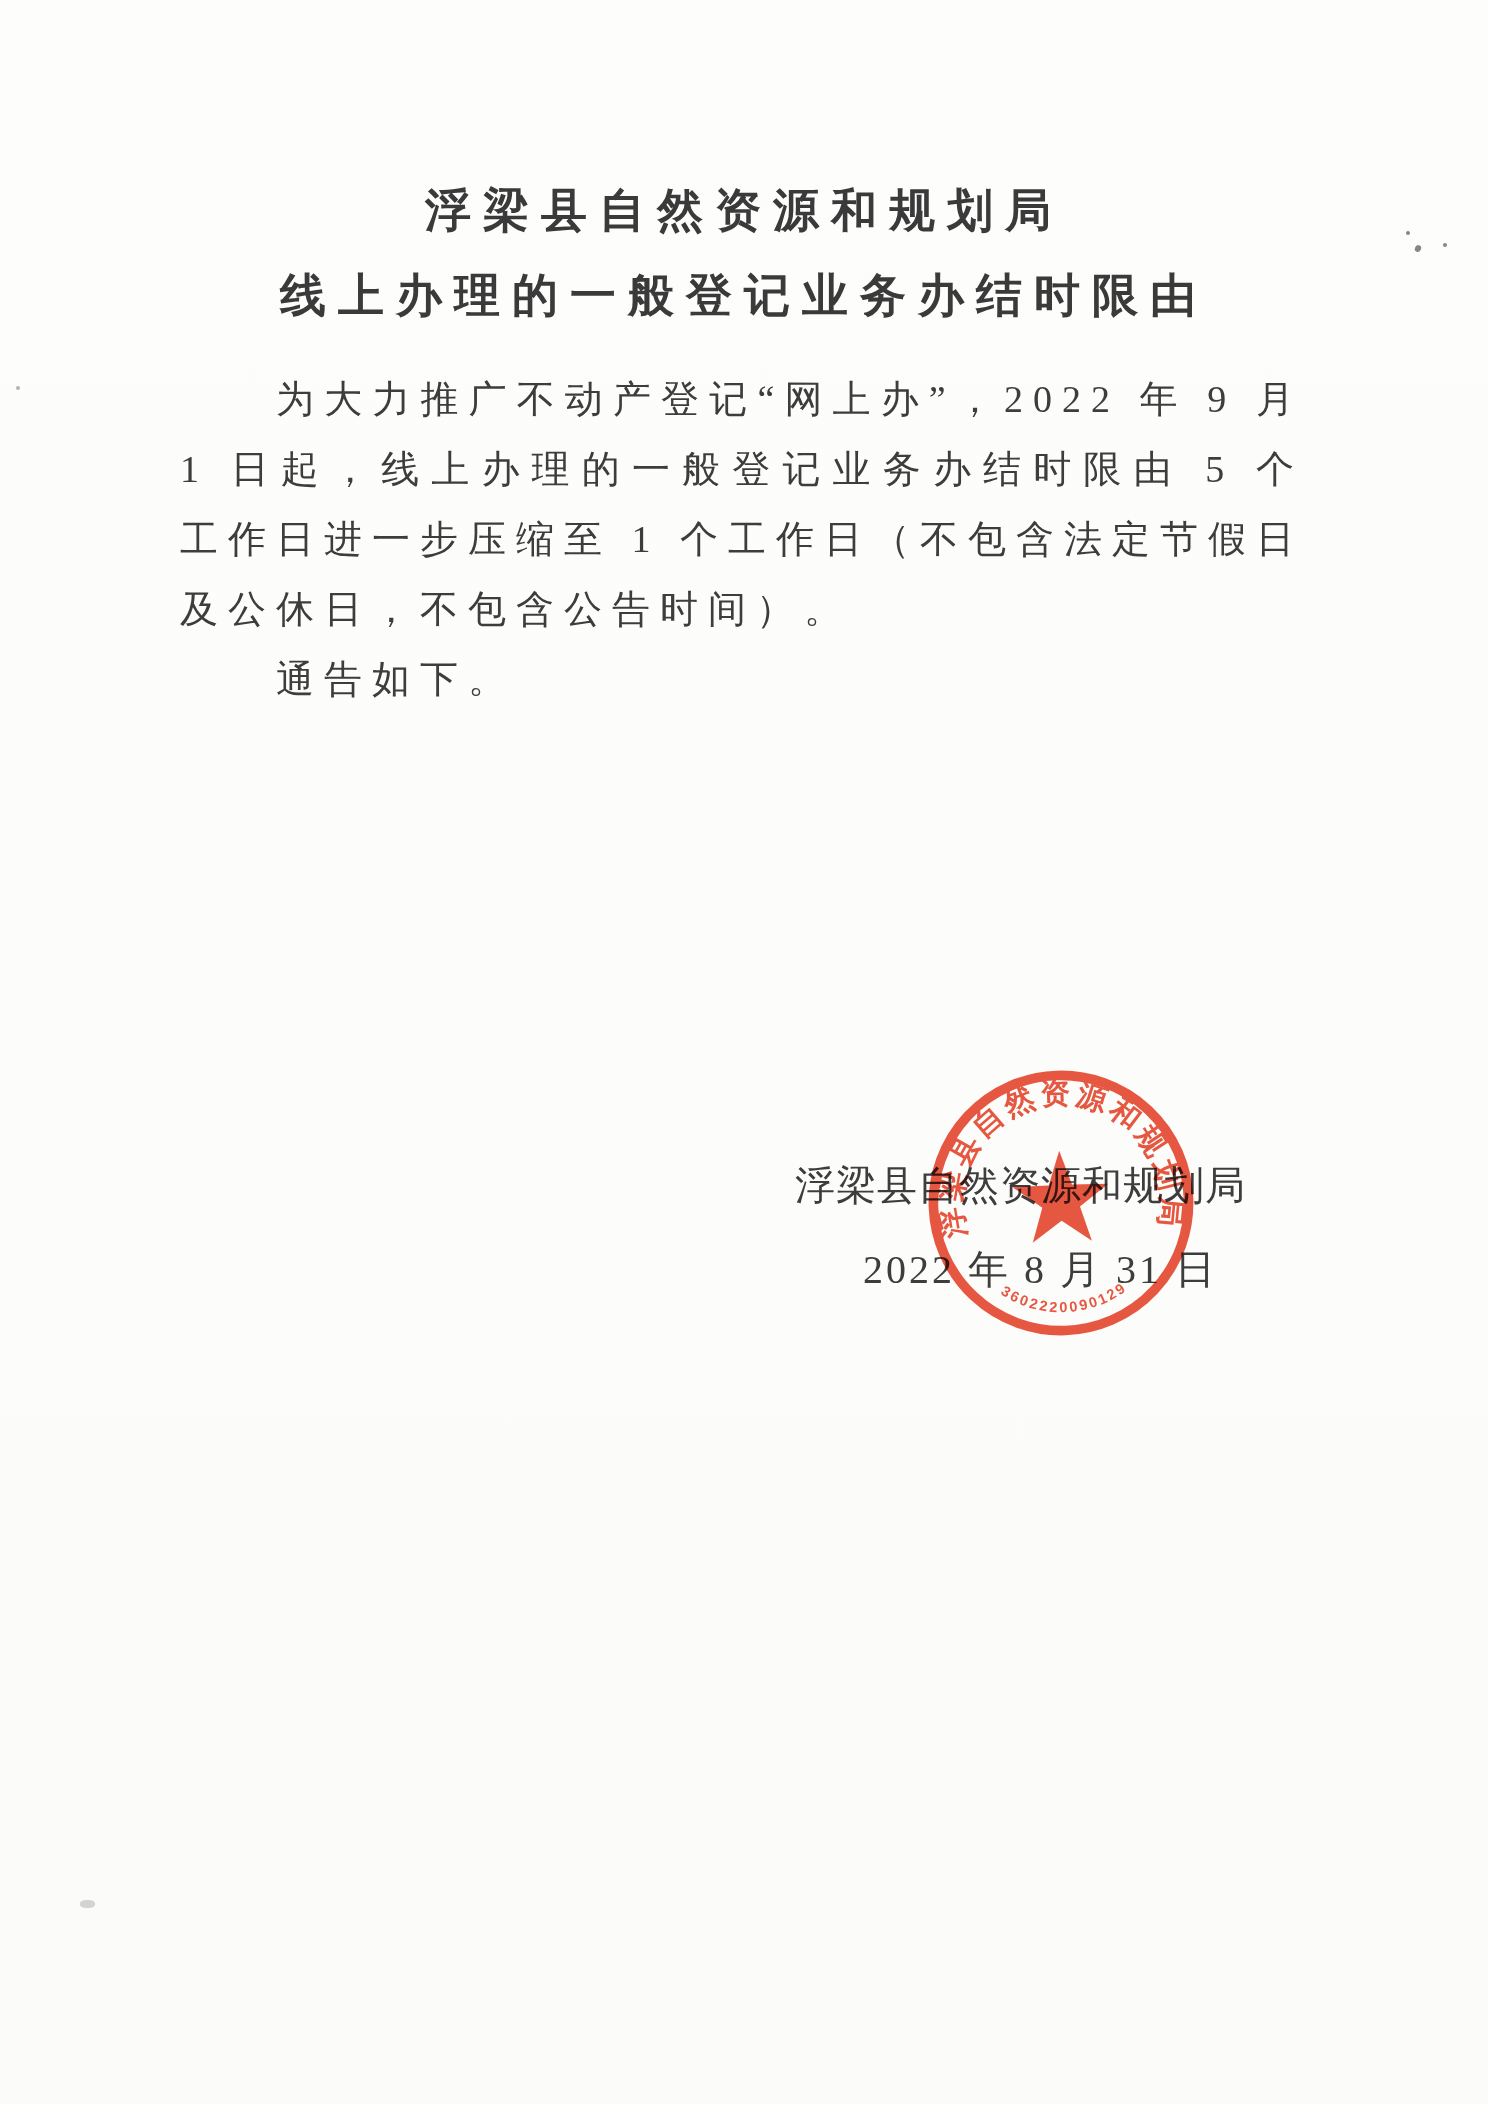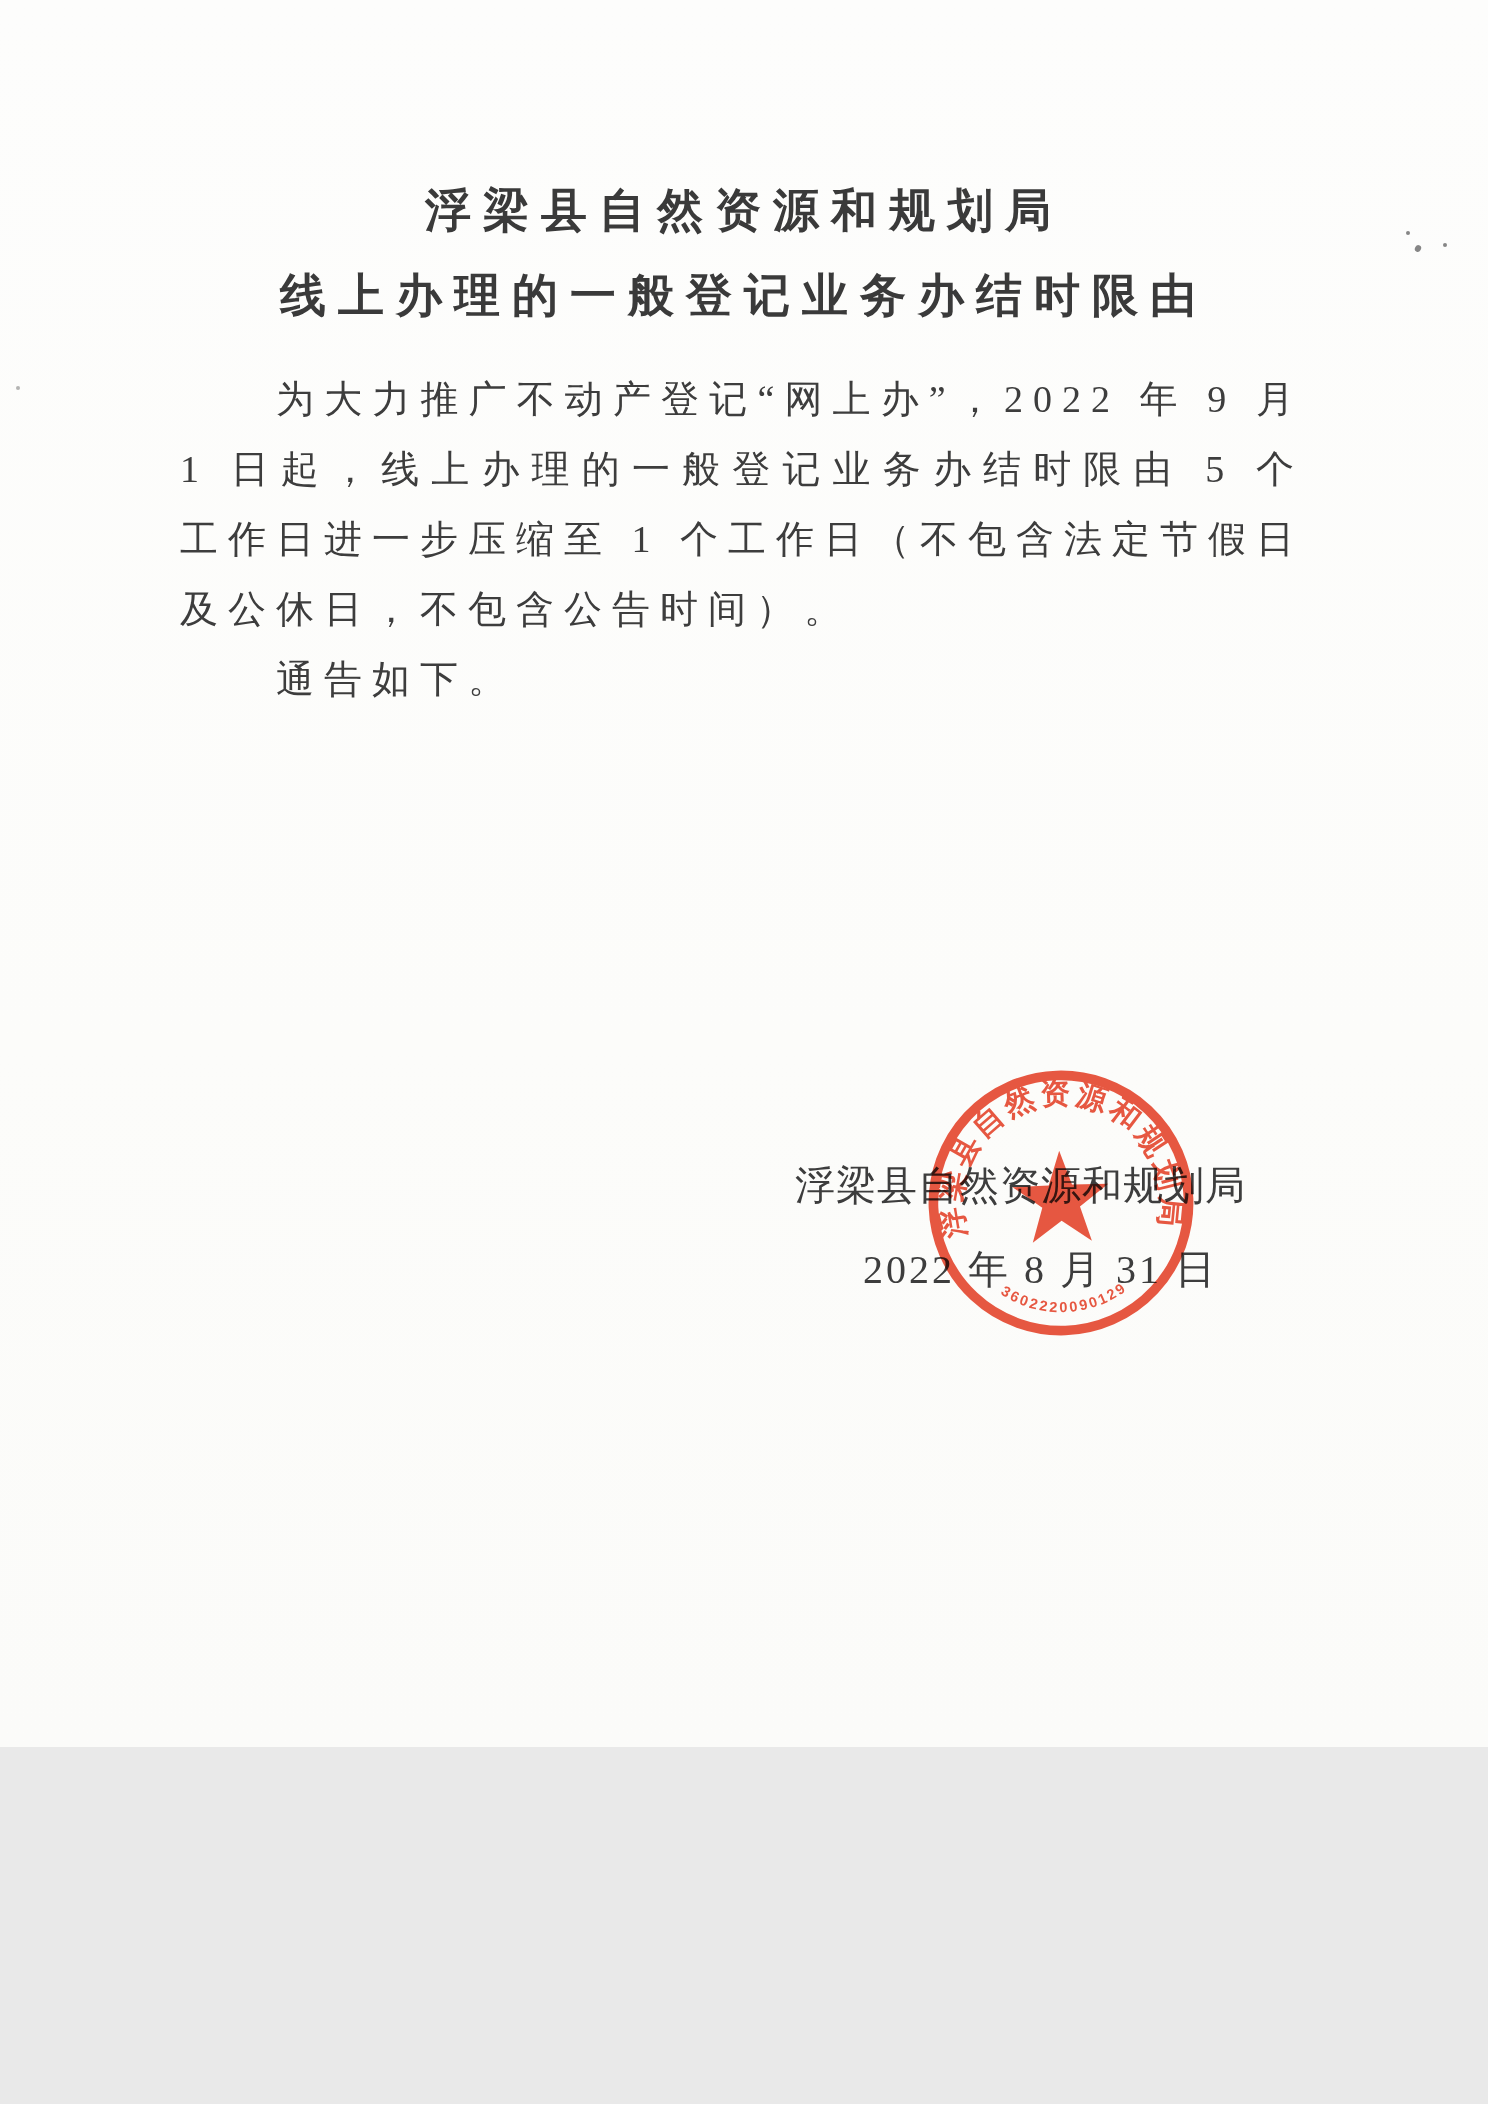--- a/index.html
+++ b/index.html
@@ -3,21 +3,21 @@
 <meta charset="utf-8">
 <style>
   html, body {
     margin: 0;
     padding: 0;
     background: #e9e9e9;
   }
   .page {
     position: relative;
     width: 1488px;
-    height: 1747px;
+    height: 2104px;
     margin: 0 auto;
     background: linear-gradient(180deg, #fdfdfc 0%, #fcfcfa 60%, #fbfbf9 100%);
     overflow: hidden;
     font-family: "Liberation Serif", "DejaVu Serif", serif;
   }
   .doc-title {
     margin-top: 168px;
     text-align: center;
     color: #3a3a3a;
     font-weight: 700;

